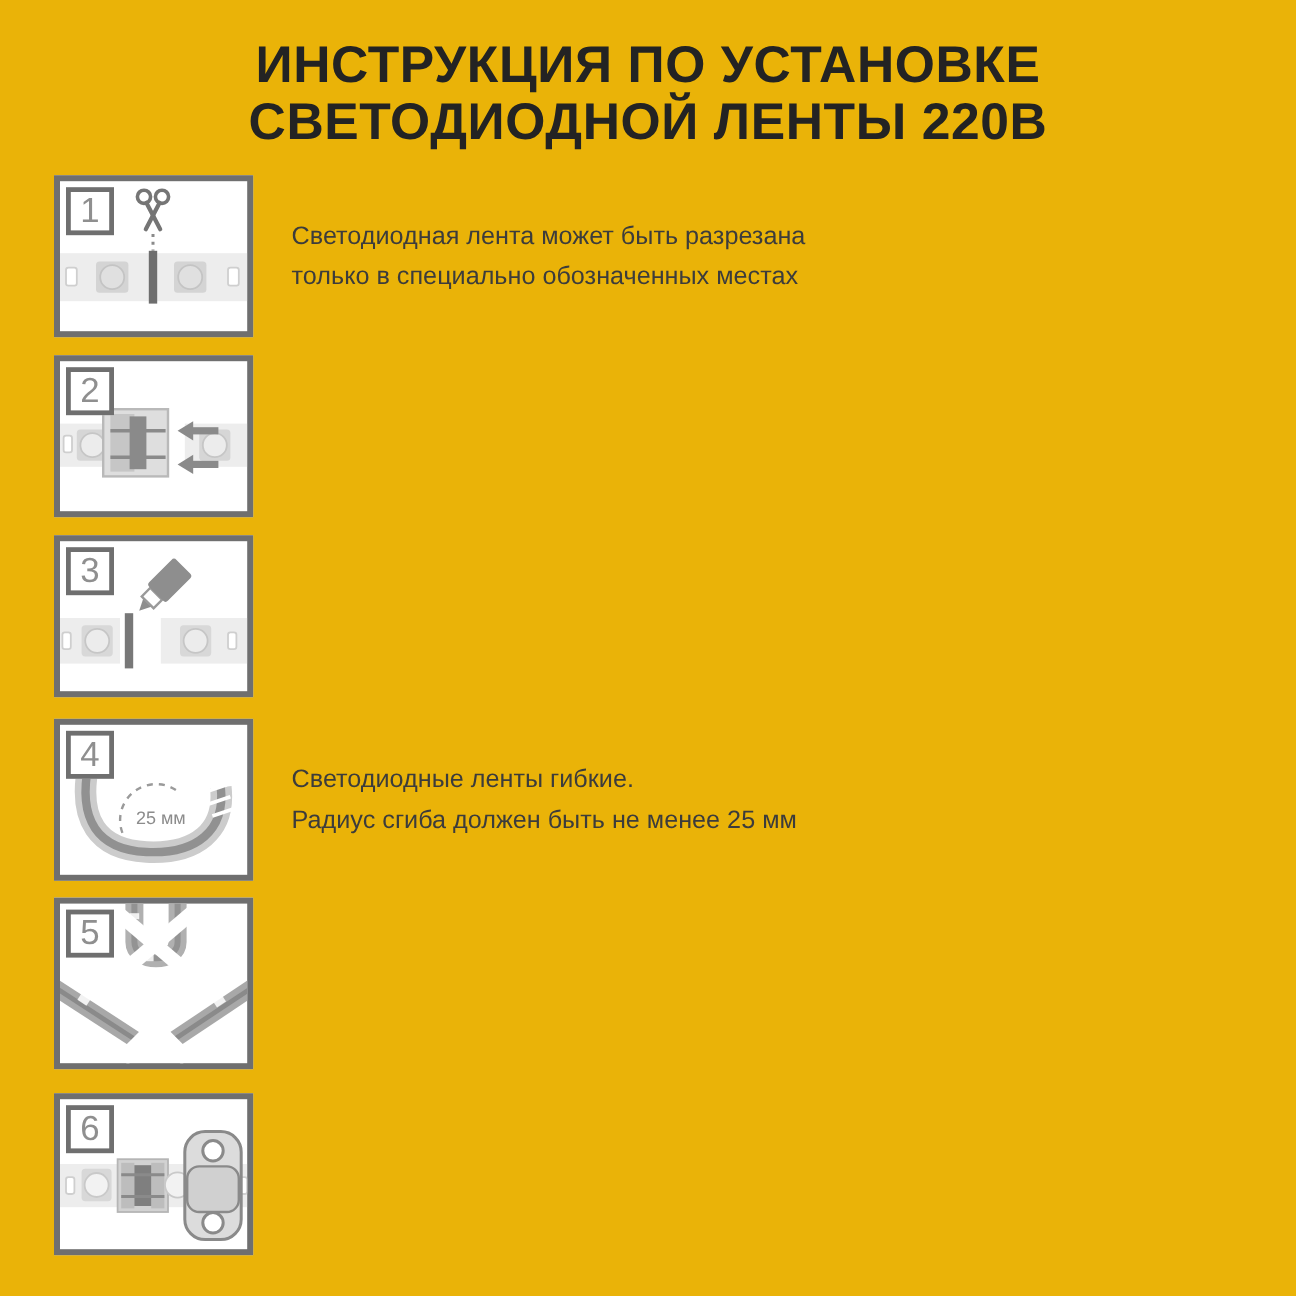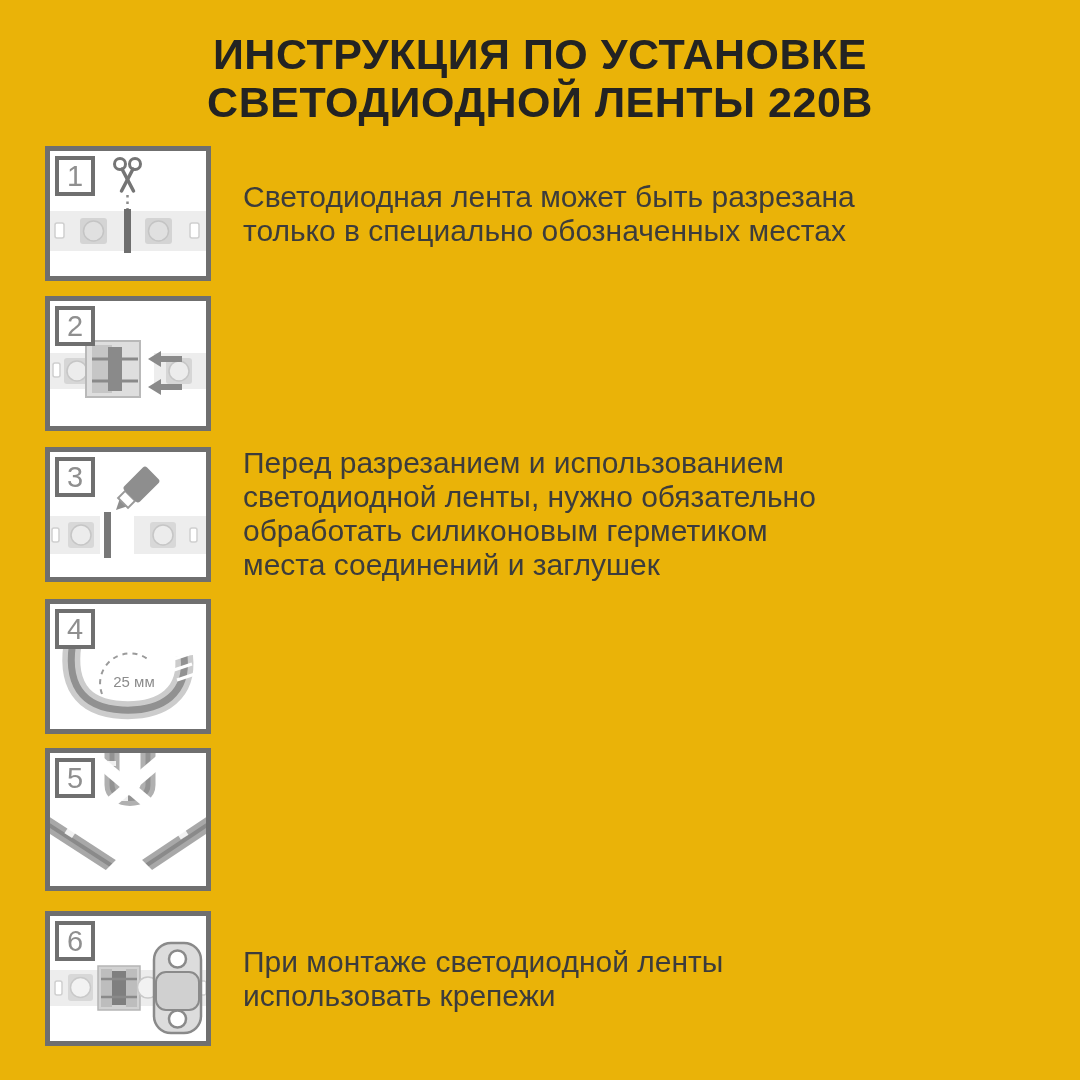--- a/index.html
+++ b/index.html
@@ -65,21 +65,21 @@
   .icon-svg {
     position: absolute;
     left: 0;
     top: 0;
     width: 156px;
     height: 125px;
   }
   .row-5 .icon-svg { height: 133px; }
   .step-text {
     margin-left: 32px;
-    font-size: 30px;
+    font-size: 21px;
     line-height: 34px;
     color: #3c3c3c;
     white-space: pre-line;
   }
 </style>
 </head>
 <body>
 
 <div class="page">
 
@@ -154,41 +154,39 @@
         <rect x="100" y="70" width="26" height="26" rx="3" fill="#d8d8d8"></rect>
         <circle cx="113" cy="83" r="10" fill="#ececec" stroke="#c6c6c6" stroke-width="1.5"></circle>
         <rect x="140" y="76" width="7" height="14" rx="2" fill="#ffffff" stroke="#cfcfcf" stroke-width="1.5"></rect>
         <g transform="rotate(-45 66 58)">
           <polygon points="66,58 76,53 76,63" fill="#8e8e8e"></polygon>
           <rect x="76" y="51" width="10" height="14" fill="#ffffff" stroke="#9a9a9a" stroke-width="2"></rect>
           <rect x="86" y="47" width="32" height="22" rx="3" fill="#8e8e8e"></rect>
         </g>
       </svg>
     </div>
-    <div class="step-text">Перед разрезанием и использованием
-светодиодной ленты, нужно обязательно
-обработать силиконовым герметиком
-места соединений и заглушек</div>
   </div>
 
   <div class="step-row row-4">
     <div class="icon-box">
       <div class="badge">
         <span>4</span>
       </div>
       <svg class="icon-svg" viewBox="0 0 156 125">
         <path d="M24,32 C14,80 32,104 72,106 C114,108 138,88 134,52" fill="none" stroke="#cccccc" stroke-width="18"></path>
         <path d="M24,32 C14,80 32,104 72,106 C114,108 138,88 134,52" fill="none" stroke="#919191" stroke-width="7"></path>
         <line x1="124" y1="66" x2="142" y2="60" stroke="#ffffff" stroke-width="3"></line>
         <line x1="127" y1="76" x2="145" y2="70" stroke="#ffffff" stroke-width="3"></line>
         <line x1="121" y1="56" x2="139" y2="50" stroke="#ffffff" stroke-width="3"></line>
         <path d="M52,90 A30,30 0 0 1 100,57" fill="none" stroke="#9a9a9a" stroke-width="2" stroke-dasharray="5 5"></path>
         <text x="84" y="83" font-size="15" fill="#8c8c8c" text-anchor="middle" font-family="Liberation Sans, sans-serif">25 мм</text>
       </svg>
     </div>
+    <div class="step-text">Светодиодные ленты гибкие.
+Радиус сгиба должен быть не менее 25 мм</div>
   </div>
 
   <div class="step-row row-5">
     <div class="icon-box">
       <div class="badge">
         <span>5</span>
       </div>
       <svg class="icon-svg" viewBox="0 0 156 133">
         <path d="M62,0 L62,32 C62,50 98,50 98,32 L98,0" fill="none" stroke="#b0b0b0" stroke-width="15"></path>
         <path d="M62,0 L62,32 C62,50 98,50 98,32 L98,0" fill="none" stroke="#939393" stroke-width="5"></path>
@@ -226,17 +224,15 @@
         <line x1="51" y1="63" x2="87" y2="63" stroke="#8a8a8a" stroke-width="2.5"></line>
         <line x1="51" y1="81" x2="87" y2="81" stroke="#8a8a8a" stroke-width="2.5"></line>
         <circle cx="98" cy="71.5" r="10.5" fill="#f2f2f2" stroke="#c9c9c9" stroke-width="1.5"></circle>
         <rect x="149" y="65" width="7" height="14" rx="2" fill="#ffffff" stroke="#cfcfcf" stroke-width="1.5"></rect>
         <rect x="104" y="27" width="47" height="90" rx="17" fill="#dcdcdc" stroke="#8a8a8a" stroke-width="2.5"></rect>
         <rect x="106" y="56" width="43" height="38" rx="10" fill="#d0d0d0" stroke="#8a8a8a" stroke-width="2"></rect>
         <circle cx="127.5" cy="43" r="8.5" fill="#ffffff" stroke="#8a8a8a" stroke-width="2.5"></circle>
         <circle cx="127.5" cy="103" r="8.5" fill="#ffffff" stroke="#8a8a8a" stroke-width="2.5"></circle>
       </svg>
     </div>
-    <div class="step-text">При монтаже светодиодной ленты
-использовать крепежи</div>
   </div>
 
 </div>
 
 </body></html>

